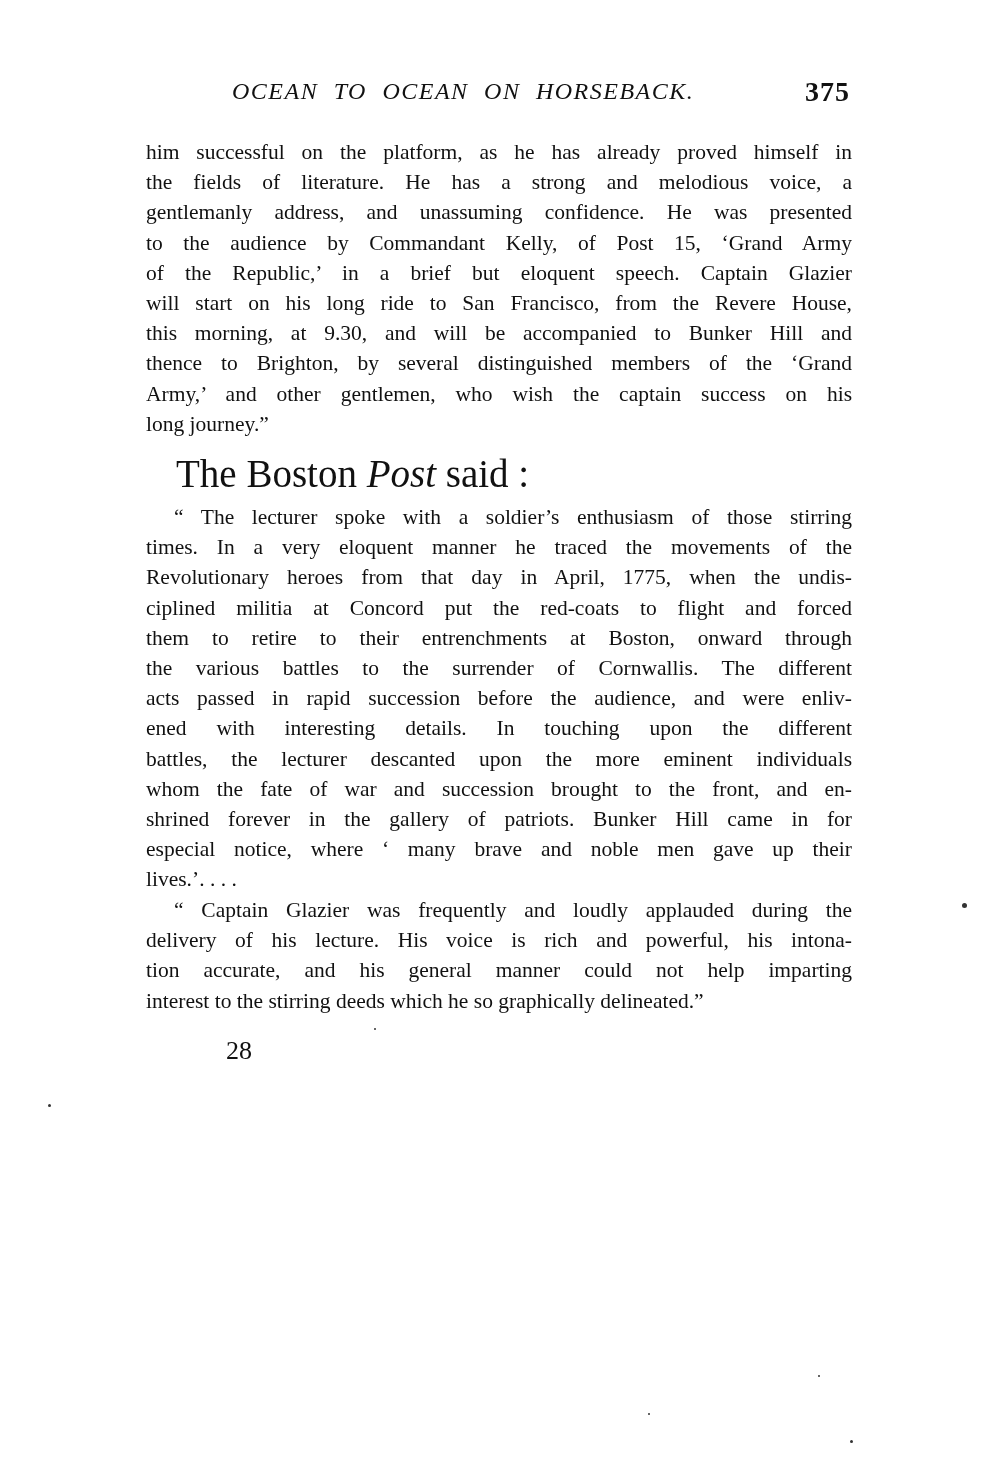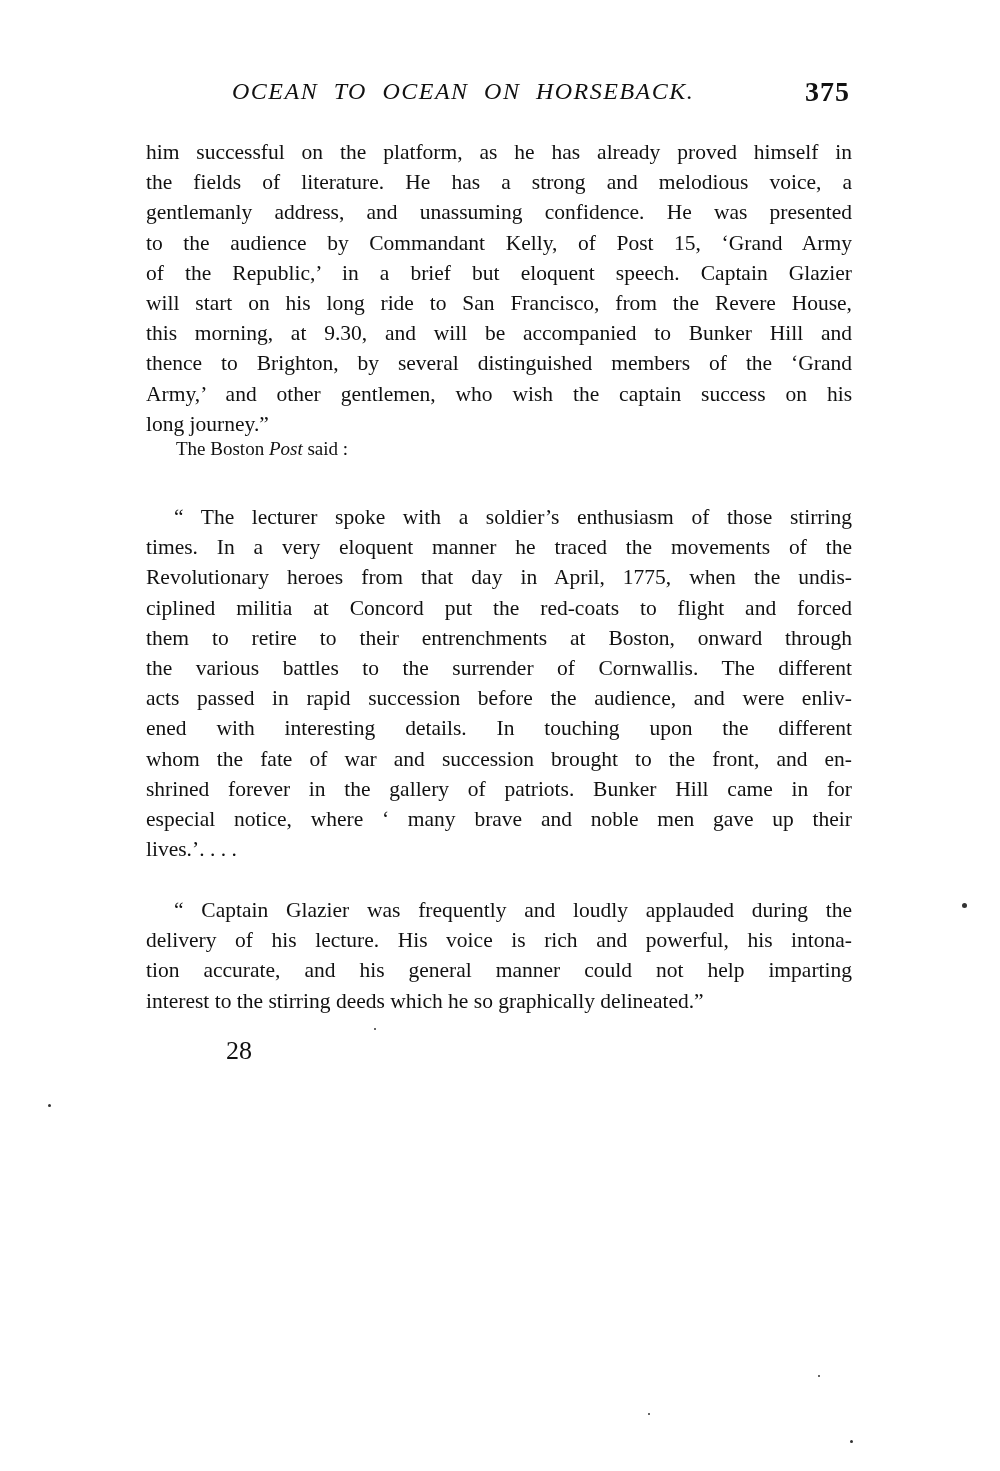--- a/index.html
+++ b/index.html
@@ -60,23 +60,23 @@
       text-align-last: justify;
       white-space: nowrap;
       height: 30.2px;
     }
     .line.last {
       text-align-last: left;
     }
     .indent { padding-left: 28px; }
     .section-heading {
       position: absolute;
-      top: 438px;
+      top: 451px;
       left: 176px;
-      font-size: 19px;
+      font-size: 39px;
       white-space: nowrap;
     }
     .section-heading em { font-style: italic; }
     .block-2 { top: 502px; }
     .block-3 { top: 895px; }
     .folio {
       position: absolute;
       top: 1036px;
       left: 226px;
       font-size: 26px;
@@ -114,20 +114,21 @@
 
   <div class="body-text block-2">
     <span class="line indent">“ The lecturer spoke with a soldier’s enthusiasm of those stirring</span>
     <span class="line">times. In a very eloquent manner he traced the movements of the</span>
     <span class="line">Revolutionary heroes from that day in April, 1775, when the undis-</span>
     <span class="line">ciplined militia at Concord put the red-coats to flight and forced</span>
     <span class="line">them to retire to their entrenchments at Boston, onward through</span>
     <span class="line">the various battles to the surrender of Cornwallis. The different</span>
     <span class="line">acts passed in rapid succession before the audience, and were enliv-</span>
     <span class="line">ened with interesting details. In touching upon the different</span>
+    <span class="line">battles, the lecturer descanted upon the more eminent individuals</span>
     <span class="line">whom the fate of war and succession brought to the front, and en-</span>
     <span class="line">shrined forever in the gallery of patriots. Bunker Hill came in for</span>
     <span class="line">especial notice, where ‘ many brave and noble men gave up their</span>
     <span class="line last">lives.’. . . .</span>
   </div>
 
   <div class="body-text block-3">
     <span class="line indent">“ Captain Glazier was frequently and loudly applauded during the</span>
     <span class="line">delivery of his lecture. His voice is rich and powerful, his intona-</span>
     <span class="line">tion accurate, and his general manner could not help imparting</span>

